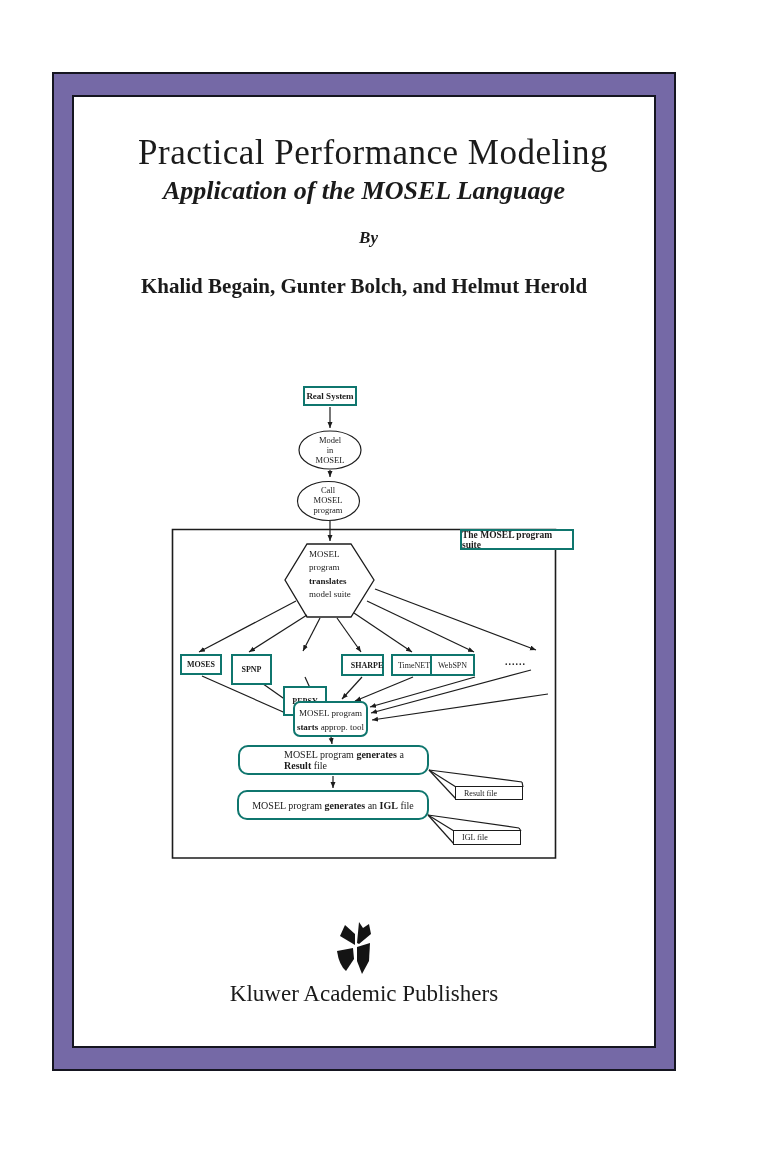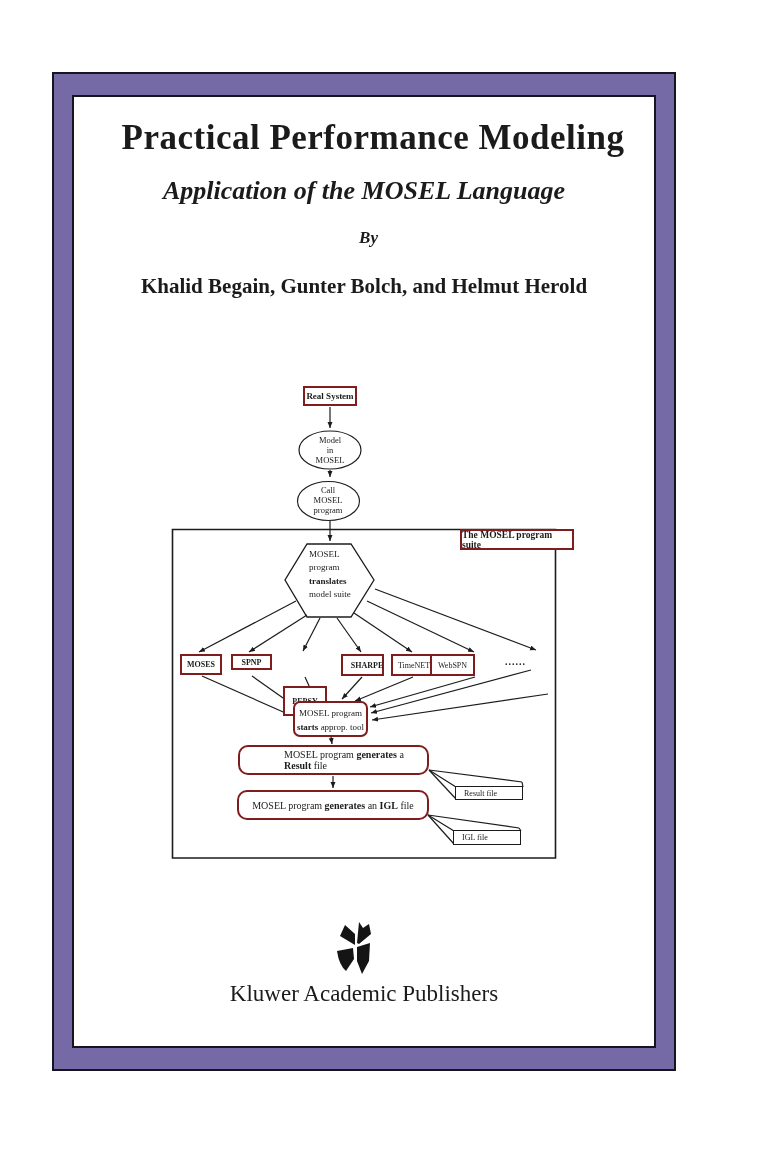--- a/index.html
+++ b/index.html
@@ -3,38 +3,38 @@
 <meta charset="utf-8">
 <style>
   html,body{margin:0;padding:0;}
   body{width:766px;height:1160px;background:#ffffff;position:relative;
        font-family:"Liberation Serif", serif;color:#1b1b1b;}
   .abs{position:absolute;box-sizing:border-box;}
   .center{text-align:center;}
   #cover-frame{left:52px;top:72px;width:624px;height:999px;border:2px solid #151520;background:#7569A6;}
   #cover-page{left:18px;top:21px;right:18px;bottom:21px;border:2px solid #151520;background:#ffffff;position:absolute;box-sizing:border-box;}
   .tblock{left:73px;width:582px;}
-  #title{top:118px;font-size:35px;font-weight:bold;letter-spacing:0.5px;padding-left:18px;}
+  #title{top:133px;font-size:35px;font-weight:normal;letter-spacing:0.5px;padding-left:18px;}
   #subtitle{top:176px;font-size:26px;font-weight:bold;font-style:italic;}
   #byline{top:228px;font-size:17px;font-weight:bold;font-style:italic;padding-left:9px;}
   #authors{top:274px;font-size:21px;font-weight:bold;}
   #publisher{top:981px;font-size:23px;}
   svg.overlay{position:absolute;left:0;top:0;width:766px;height:1160px;pointer-events:none;}
   svg.overlay *{vector-effect:non-scaling-stroke;}
-  .dbox{border:2px solid #7f1d1d;background:#fff;display:flex;align-items:center;justify-content:center;}
+  .dbox{border:2px solid #0f766e;background:#fff;display:flex;align-items:center;justify-content:center;}
   #real-system{left:303px;top:386px;width:54px;height:20px;font-size:9px;font-weight:bold;}
   .elltxt{width:62px;text-align:center;font-size:8.5px;line-height:9.8px;}
   #ell1-text{left:299px;top:436px;}
   #ell2-text{left:297px;top:486px;}
   #suite-label{left:460px;top:529px;width:114px;height:21px;font-size:9.5px;font-weight:bold;}
   #hex-text{left:309px;top:548px;width:62px;font-size:9px;line-height:13.4px;}
   .toolbox{font-size:8px;font-weight:bold;}
   .toolbox.light{font-weight:normal;}
   #tool-0{left:180px;top:654px;width:42px;height:21px;}
-  #tool-1{left:231px;top:654px;width:41px;height:16px;}
+  #tool-1{left:231px;top:654px;width:41px;height:31px;}
   #tool-2{left:283px;top:686px;width:44px;height:30px;}
   #tool-3{left:341px;top:654px;width:43px;height:22px;padding-left:9px;}
   #tool-4{left:391px;top:654px;width:46px;height:22px;}
   #tool-5{left:430px;top:654px;width:45px;height:22px;}
   #tool-dots{left:505px;top:656px;width:46px;font-size:10px;font-weight:bold;letter-spacing:1px;}
   #starts-box{left:293px;top:701px;width:75px;height:36px;border-radius:7px;display:block;text-align:center;font-size:9px;line-height:13.5px;padding-top:4px;}
   .genbox{border-radius:10px;font-size:10px;}
   #result-box{left:238px;top:745px;width:191px;height:30px;padding-left:44px;}
   #igl-box{left:237px;top:790px;width:192px;height:30px;}
   .slab{border:1.5px solid #1b1b1b;background:#fff;font-size:8px;display:flex;align-items:center;padding-left:8px;}

